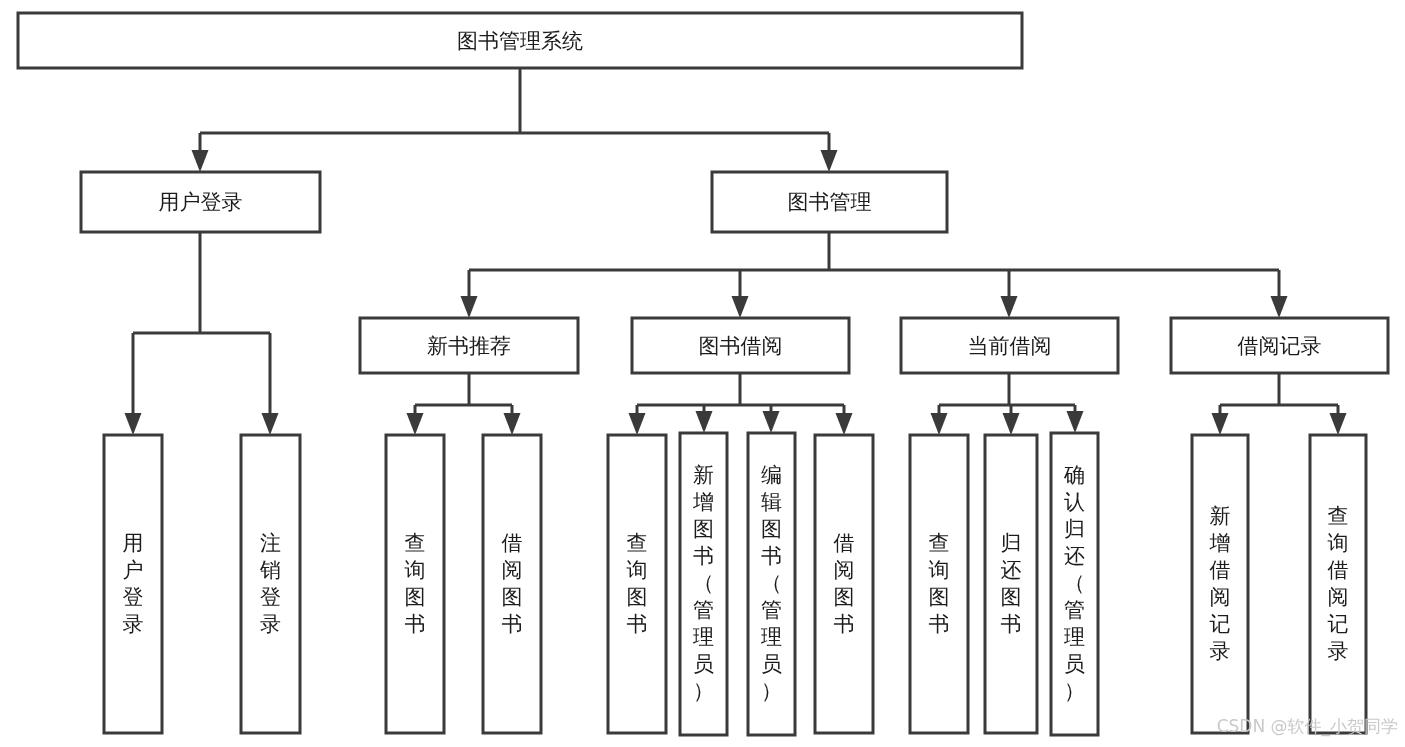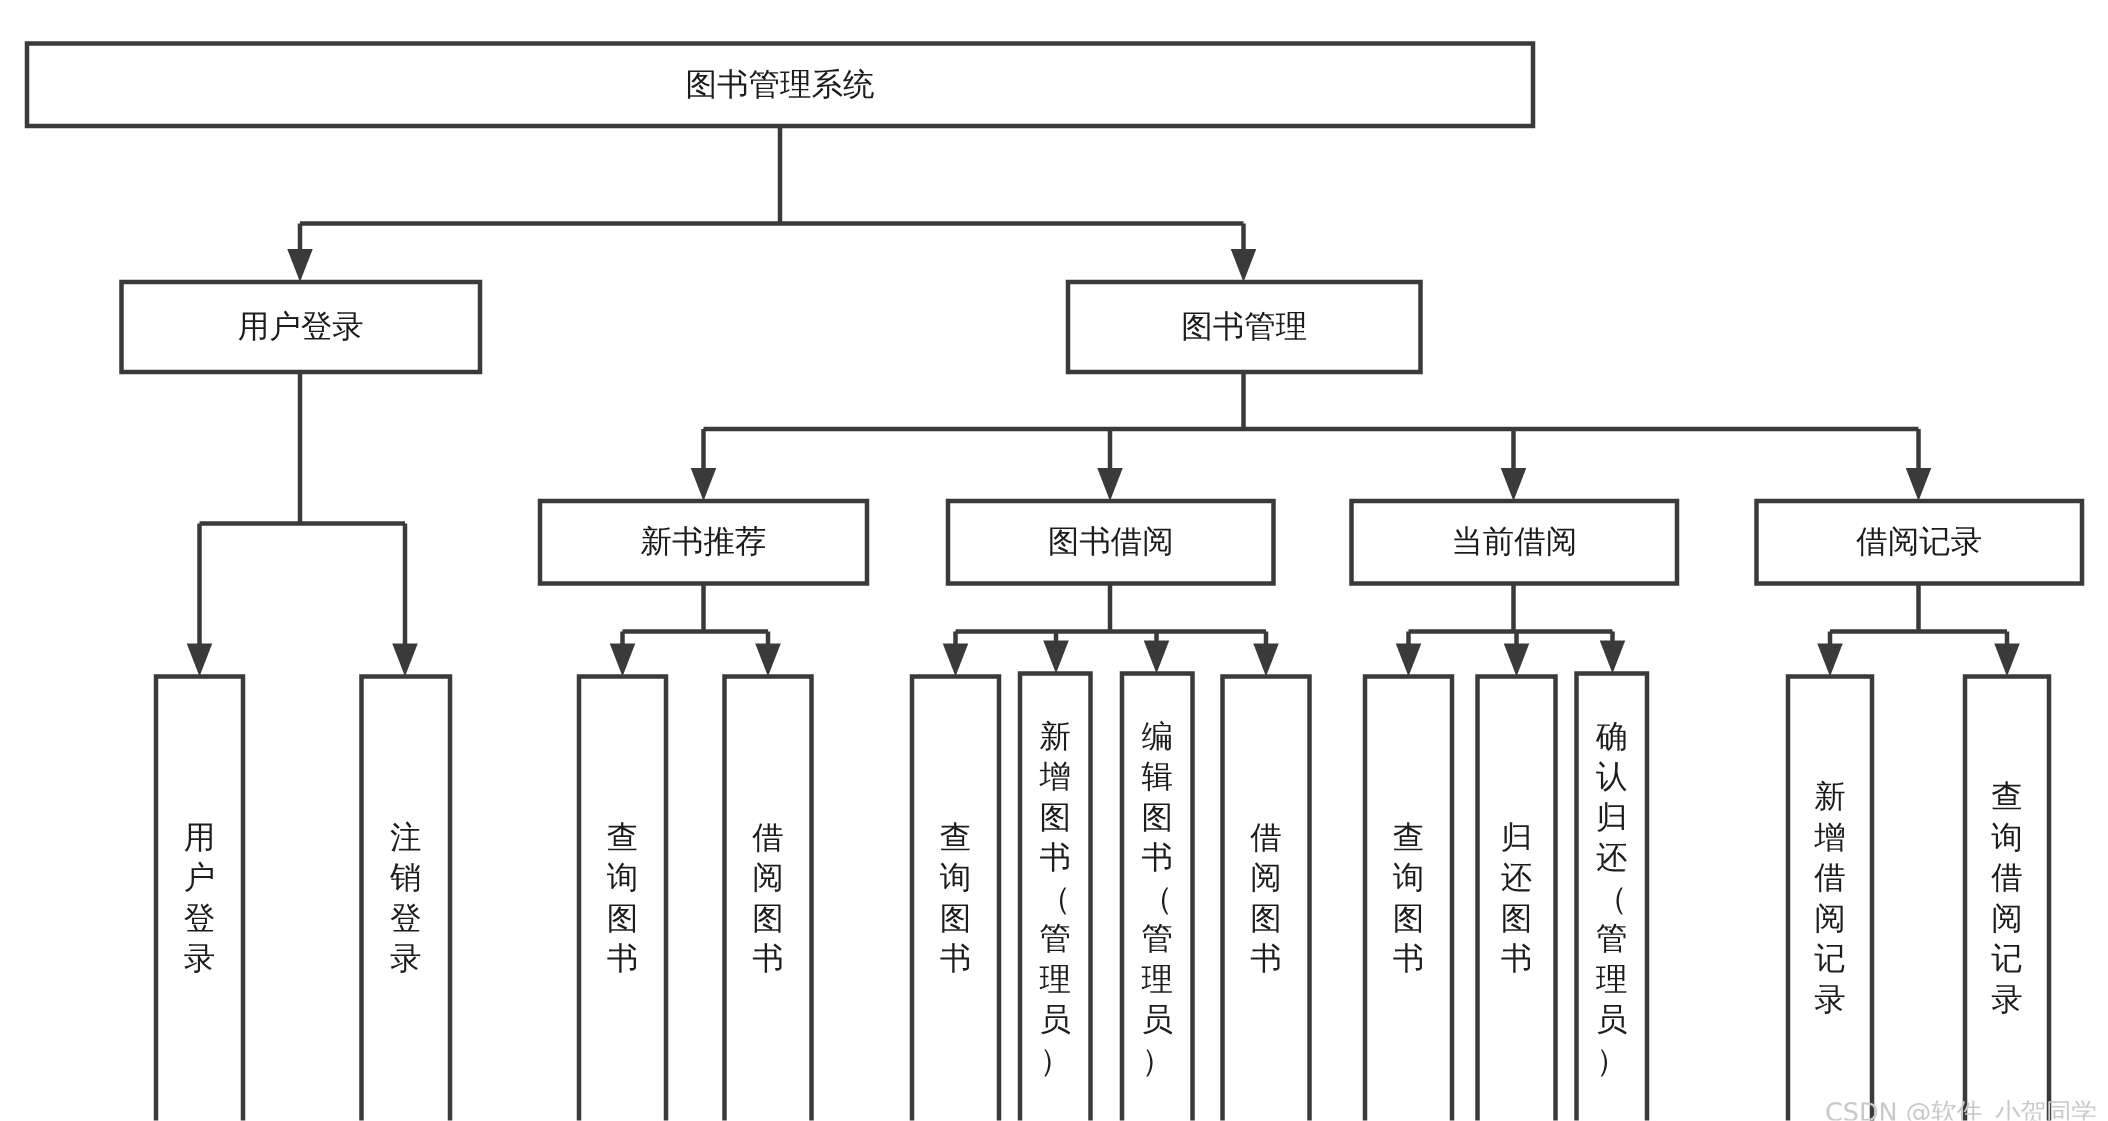--- a/index.html
+++ b/index.html
@@ -11,21 +11,21 @@
   body {
     width: 1405px;
     height: 747px;
     position: relative;
     overflow: hidden;
     font-family: "DejaVu Sans", "Liberation Sans", sans-serif;
   }
   #diagram-root {
     position: absolute;
     left: 0;
-    top: 16px;
+    top: 0;
     width: 1405px;
     height: 605px;
   }
   svg.diagram {
     display: block;
     width: 1405px;
     height: 747px;
     background: #ffffff;
   }
   .node-box {

